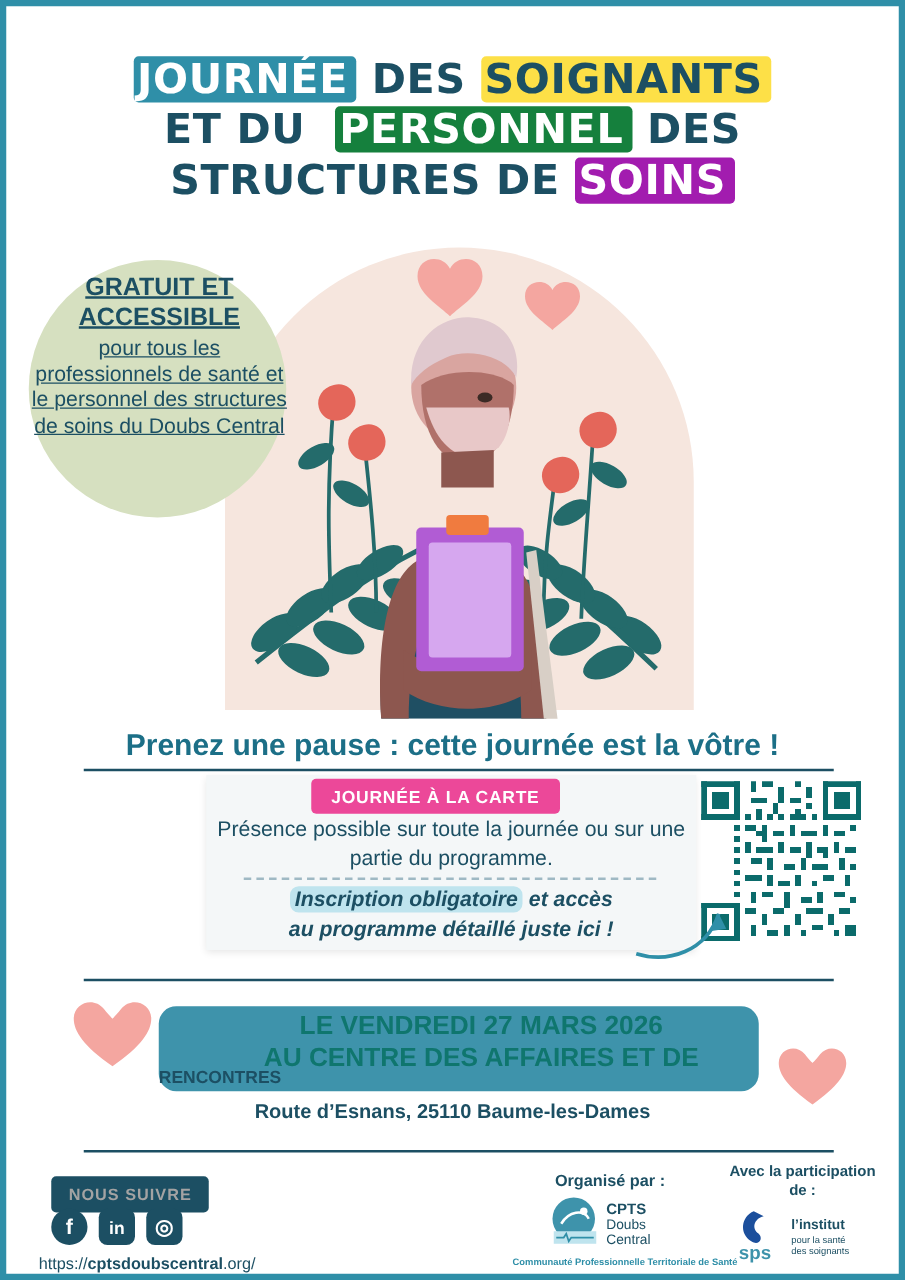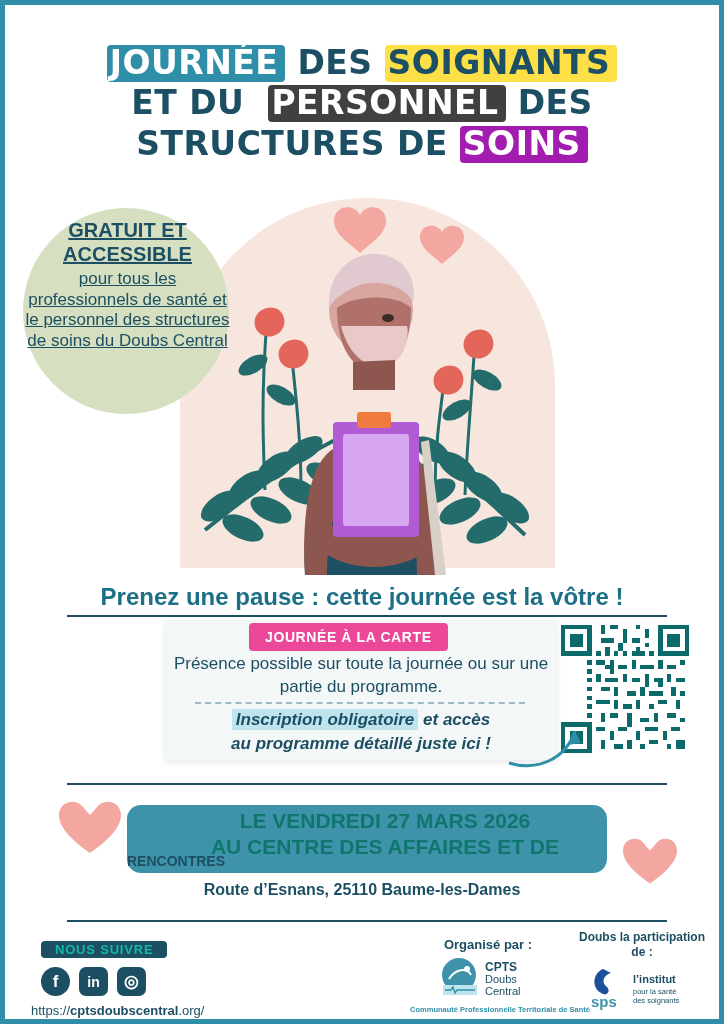--- a/index.html
+++ b/index.html
@@ -31,21 +31,21 @@
     white-space: nowrap;
   }
   .hl {
     padding: 1px 7px 3px 3px;
     border-radius: 4px;
     display: inline-block;
     line-height: 1.0;
   }
   .hl-teal { background: #2f8fa8; color: #ffffff; }
   .hl-lblue { background: #fde047; color: #1c4f63; }
-  .hl-salmon { background: #404040; color: #ffffff; margin-left: 12px; }
+  .hl-salmon { background: #15803d; color: #ffffff; margin-left: 12px; }
   .hl-dteal { background: #a21caf; color: #ffffff; }
 
   
   .illus {
     position: absolute; top: 185px; left: 0; width: 724px; height: 385px;
   }
   .arch {
     position: absolute; left: 175px; top: 8px;
     width: 375px; height: 370px;
     background: #f6e6de;
@@ -109,21 +109,21 @@
   }
   .dashes {
     position: absolute; left: 190px; top: 697px; width: 330px;
     border-top: 2px dashed #9fb9c4;
   }
   .card-text2 {
     position: absolute; left: 165px; top: 703px; width: 382px;
     text-align: center; color: #1c4f63; font-size: 17px; font-style: italic;
     font-weight: bold; line-height: 1.4;
   }
-  .insc-hl { background: #bfe4ee; padding: 1px 4px; border-radius: 0; }
+  .insc-hl { background: #bfe4ee; padding: 1px 4px; border-radius: 7px; }
 
   
   .qr-wrap {
     position: absolute; left: 556px; top: 620px; width: 128px; height: 128px;
     background: #ffffff;
   }
   .qr-wrap svg { display: block; }
 
   .arrow { position: absolute; left: 500px; top: 700px; width: 80px; height: 70px; }
 
@@ -142,22 +142,22 @@
     position: absolute; left: 0; top: 876px; width: 100%;
     text-align: center; color: #1c4f63; font-weight: bold; font-size: 16px;
   }
 
   
   .footer-rule {
     position: absolute; left: 62px; top: 915px; width: 600px; height: 2px; background: #1c4f63;
   }
   .follow-badge {
     position: absolute; left: 36px; top: 936px;
-    background: #1c4f63; color: #14b8a6; font-weight: bold; font-size: 13px;
-    letter-spacing: .8px; padding: 1px 14px; border-radius: 4px;
+    background: #1c4f63; color: #a3a3a3; font-weight: bold; font-size: 13px;
+    letter-spacing: .8px; padding: 7px 14px; border-radius: 4px;
   }
   .socials { position: absolute; left: 36px; top: 962px; display: flex; gap: 9px; }
   .soc {
     width: 29px; height: 29px; border-radius: 7px; background: #1c4f63;
     color: #fff; font-weight: bold; font-size: 17px;
     display: flex; align-items: center; justify-content: center;
   }
   .soc.circle { border-radius: 50%; }
   .url {
     position: absolute; left: 26px; top: 998px; font-size: 13px; color: #1c4f63;
@@ -449,21 +449,21 @@
     <path d="M14 22 c6 -10 18 -12 22 -4" stroke="#ffffff" stroke-width="2" fill="none"></path>
     <circle cx="32" cy="12" r="3" fill="#ffffff"></circle>
     <rect x="8" y="28" width="34" height="10" fill="#bfe4ee"></rect>
     <path d="M10 33 h6 l2 -3 2 6 2 -3 h18" stroke="#2f8fa8" stroke-width="1.4" fill="none"></path>
     <text x="50" y="14" font-family="Liberation Sans, sans-serif" font-size="12" font-weight="bold" fill="#1c4f63">CPTS</text>
     <text x="50" y="26" font-family="Liberation Sans, sans-serif" font-size="11" fill="#1c4f63">Doubs</text>
     <text x="50" y="38" font-family="Liberation Sans, sans-serif" font-size="11" fill="#1c4f63">Central</text>
   </svg>
   <div class="cpts-sub">Communauté Professionnelle Territoriale de Santé</div>
 
-  <div class="part-label">Doubs la participation de :</div>
+  <div class="part-label">Avec la participation de :</div>
   <svg class="sps-logo" viewBox="0 0 125 45">
     <path d="M18 4 C 8 8, 6 22, 16 28 C 22 32, 26 26, 22 22 C 16 18, 18 10, 26 8 Z" fill="#1c4f9c"></path>
     <text x="6" y="42" font-family="Liberation Sans, sans-serif" font-size="15" font-weight="bold" fill="#3e93ab">sps</text>
     <text x="48" y="18" font-family="Liberation Sans, sans-serif" font-size="11" font-weight="bold" fill="#1c4f63">l’institut</text>
     <text x="48" y="29" font-family="Liberation Sans, sans-serif" font-size="7.5" fill="#1c4f63">pour la santé</text>
     <text x="48" y="38" font-family="Liberation Sans, sans-serif" font-size="7.5" fill="#1c4f63">des soignants</text>
   </svg>
 
 </div>
 

